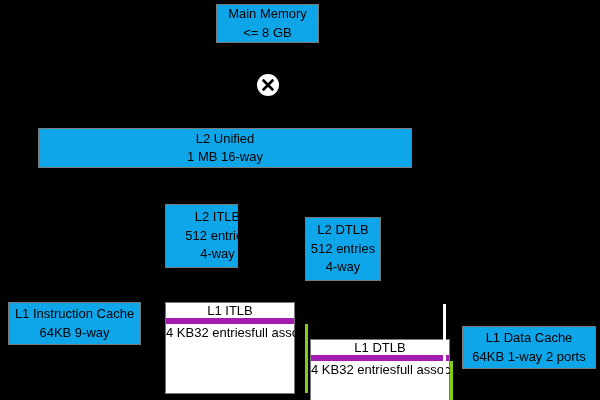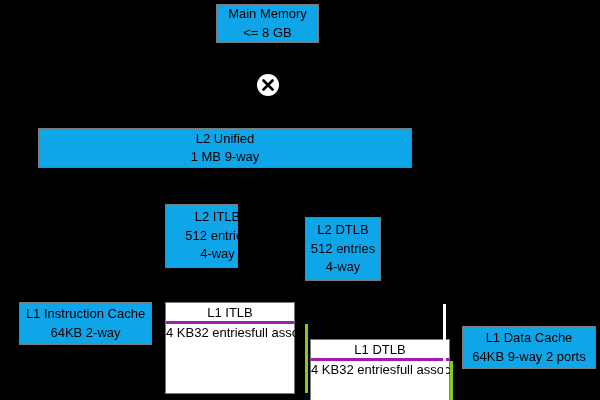--- a/index.html
+++ b/index.html
@@ -46,41 +46,41 @@
   }
 
   
   #l2-unified { left: 38px; top: 128px; width: 374px; height: 40px; }
 
   
   #l2-itlb { left: 165px; top: 204px; width: 73px; height: 64px; padding-left: 32px; }
   #l2-dtlb { left: 305px; top: 204px; width: 76px; height: 64px; margin-top: 13px; }
 
   
-  #l1-icache { left: 19px; top: 302px; width: 133px; height: 43px; }
+  #l1-icache { left: 8px; top: 302px; width: 133px; height: 43px; }
   #l1-dcache { left: 462px; top: 302px; width: 134px; height: 43px; margin-top: 24px; }
 
   
   .tlb-table {
     position: absolute;
     box-sizing: border-box;
     background: #ffffff;
     border: 1px solid #7a7a7a;
     display: flex;
     flex-direction: column;
     font-size: 13px;
     color: #000000;
   }
   .tlb-header {
     flex: 0 0 auto;
     height: 21px;
     display: flex;
     align-items: center;
     justify-content: center;
-    border-bottom: 3px solid #a21caf;
+    border-bottom: 6px solid #a21caf;
     box-sizing: border-box;
     white-space: nowrap;
   }
   .tlb-cells {
     flex: 1 1 auto;
     display: flex;
     flex-direction: row;
   }
   .tlb-cell {
     flex: 1 1 50%;
@@ -117,38 +117,38 @@
 
   <div id="x-marker">
     <svg width="24" height="24" viewBox="0 0 24 24" aria-hidden="true">
       <circle cx="12" cy="12" r="11" fill="#ffffff"></circle>
       <path d="M7.5 7.5 L16.5 16.5 M16.5 7.5 L7.5 16.5" stroke="#000000" stroke-width="2.6" stroke-linecap="round"></path>
     </svg>
   </div>
 
   <div class="box" id="l2-unified">
     <span class="line">L2 Unified</span>
-    <span class="line">1 MB 9-way</span>
+    <span class="line">1 MB 16-way</span>
   </div>
 
   <div class="box" id="l2-itlb">
     <span class="line">L2 ITLB</span>
     <span class="line">512 entries</span>
     <span class="line">4-way</span>
   </div>
 
   <div class="box" id="l2-dtlb">
     <span class="line">L2 DTLB</span>
     <span class="line">512 entries</span>
     <span class="line">4-way</span>
   </div>
 
   <div class="box" id="l1-icache">
     <span class="line">L1 Instruction Cache</span>
-    <span class="line">64KB 2-way</span>
+    <span class="line">64KB 9-way</span>
   </div>
 
   <div class="tlb-table" id="l1-itlb">
     <div class="tlb-header">L1 ITLB</div>
     <div class="tlb-cells">
       <div class="tlb-cell">
         <span class="line">4 KB</span>
         <span class="line">32 entries</span>
         <span class="line">full assoc</span>
       </div>
@@ -175,16 +175,16 @@
       </div>
     </div>
   </div>
 
   <div class="stub" id="dtlb-edge-right"></div>
   <div class="stub" id="dtlb-stub-left"></div>
   <div class="stub" id="dtlb-stub-right"></div>
 
   <div class="box" id="l1-dcache">
     <span class="line">L1 Data Cache</span>
-    <span class="line">64KB 9-way 2 ports</span>
+    <span class="line">64KB 1-way 2 ports</span>
   </div>
 
 </div>
 
 </body></html>

